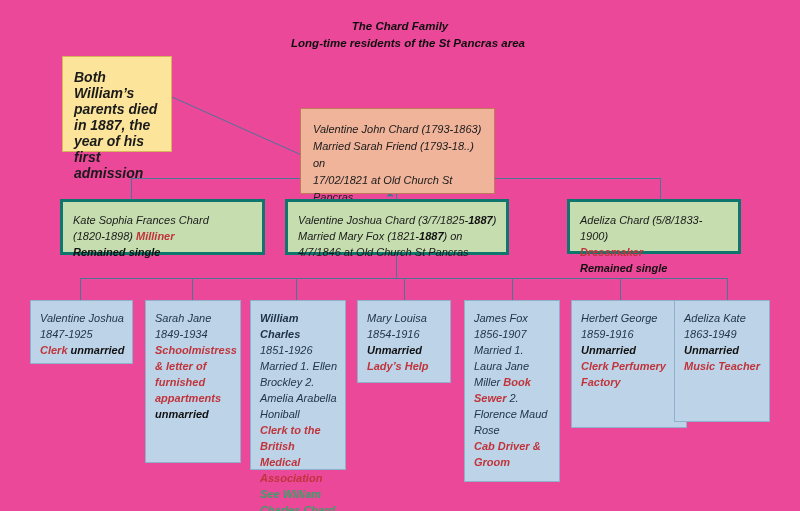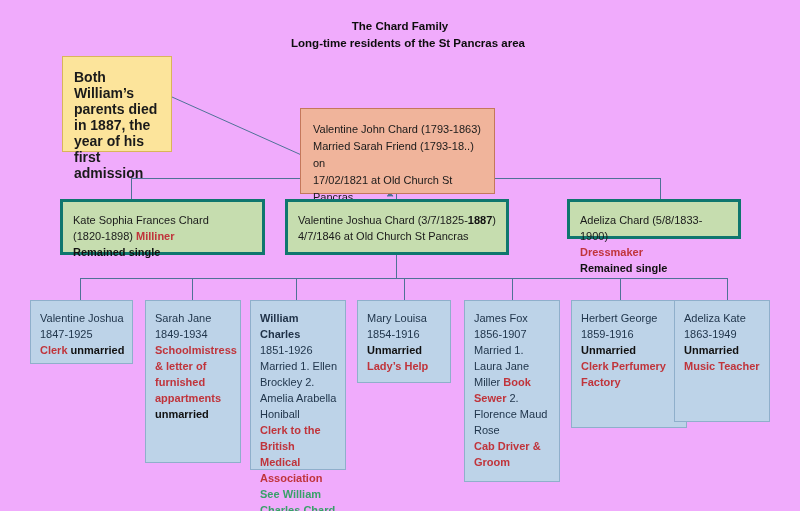--- a/index.html
+++ b/index.html
@@ -4,24 +4,25 @@
 <style>
   html, body {
     margin: 0;
     padding: 0;
     background: #ffffff;
   }
   #root {
     position: relative;
     width: 800px;
     height: 511px;
-    background: #f0abfc;
+    background: #ec4899;
     font-family: "Liberation Sans", sans-serif;
     overflow: hidden;
     color: #1f3147;
+    font-style: italic;
   }
   .title {
     position: absolute;
     left: 0;
     top: 18px;
     width: 800px;
     text-align: center;
     font-size: 11.5px;
     font-weight: bold;
     color: #0d0d0d;
@@ -168,25 +169,28 @@
       </div>
       <div class="b">Remained single</div>
     </div>
   </div>
 
   <div class="node node-green" style="left:285px; top:199px; width:224px; height:56px;">
     <div class="inner">
       <div>
         <span>Valentine Joshua Chard (3/7/1825-</span><span class="b">1887</span><span>)</span>
       </div>
+      <div>
+        <span>Married Mary Fox (1821-</span><span class="b">1887</span><span>) on</span>
+      </div>
       <div>4/7/1846 at Old Church St Pancras</div>
     </div>
   </div>
 
-  <div class="node node-green" style="left:567px; top:199px; width:174px; height:40px;">
+  <div class="node node-green" style="left:567px; top:199px; width:174px; height:55px;">
     <div class="inner">
       <div>Adeliza Chard (5/8/1833-1900)</div>
       <div class="red">Dressmaker</div>
       <div class="b">Remained single</div>
     </div>
   </div>
 
   <div class="node node-blue" style="left:30px; top:300px; width:103px; height:64px;">
     <div class="inner">
       <div>Valentine Joshua</div>

